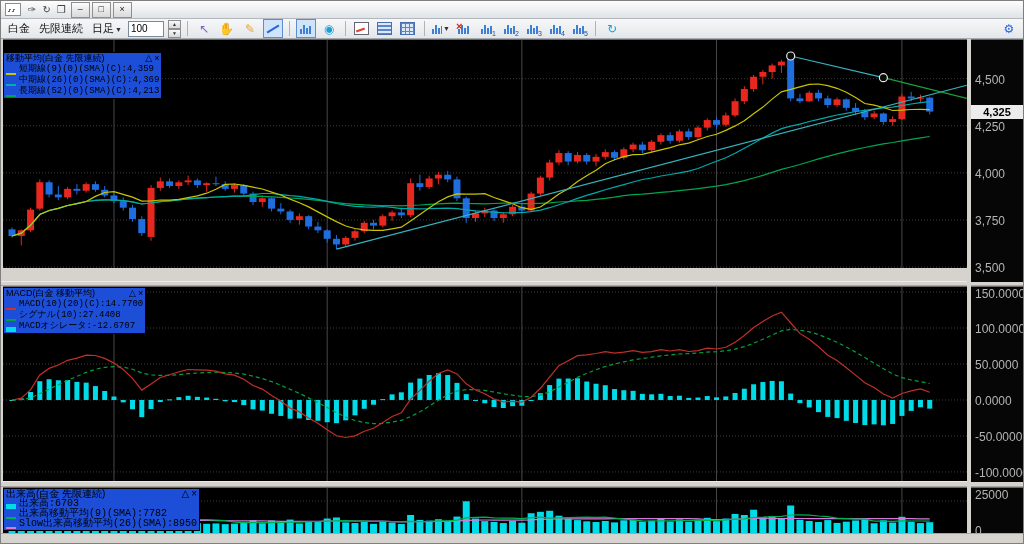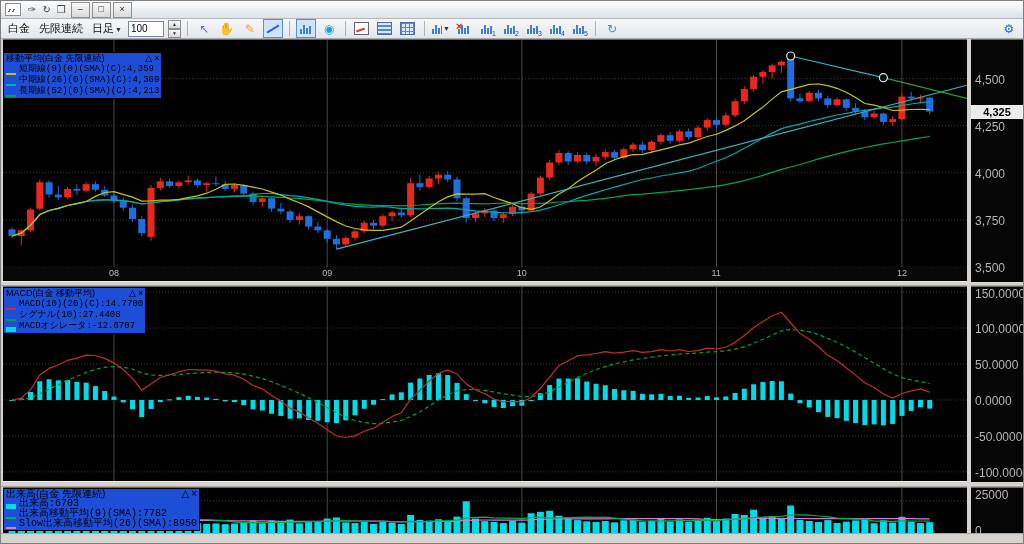--- a/index.html
+++ b/index.html
@@ -373,27 +373,20 @@
         <polyline points="9.0,196.0 18.3,193.1 27.5,185.3 36.8,174.5 46.1,170.5 55.3,168.3 64.6,165.5 73.9,163.7 83.2,161.5 92.4,160.4 101.7,159.9 111.0,160.0 120.2,160.6 129.5,161.9 138.8,164.0 148.0,163.0 157.3,161.7 166.6,160.8 175.9,159.9 185.1,158.9 194.4,158.2 203.7,157.6 212.9,157.0 222.2,156.6 231.5,156.2 240.8,156.1 250.0,156.3 259.3,156.4 268.6,156.8 277.8,157.3 287.1,158.0 296.4,158.6 305.6,159.4 314.9,160.3 324.2,161.4 333.4,162.6 342.7,163.6 352.0,164.3 361.3,164.8 370.5,165.3 379.8,165.6 389.1,165.7 398.3,165.9 407.6,165.4 416.9,165.0 426.1,164.4 435.4,163.8 444.7,163.3 454.0,163.2 463.2,163.5 472.5,163.7 481.8,163.8 491.0,163.5 500.3,163.2 509.6,163.1 518.8,163.7 528.1,163.6 537.4,163.3 546.7,162.8 555.9,162.0 565.2,161.6 574.5,160.9 583.7,160.3 593.0,159.4 602.3,158.4 611.5,157.2 620.8,155.6 630.1,154.7 639.4,154.1 648.6,153.3 657.9,152.4 667.2,151.6 676.4,150.6 685.7,149.7 695.0,148.6 704.3,147.3 713.5,146.1 722.8,144.6 732.1,142.7 741.3,140.6 750.6,138.0 759.9,135.4 769.1,132.4 778.4,129.4 787.7,127.0 796.9,124.5 806.2,121.7 815.5,118.9 824.8,116.3 834.0,113.8 843.3,111.6 852.6,109.4 861.8,107.5 871.1,105.6 880.4,103.8 889.6,102.5 898.9,100.8 908.2,99.3 917.5,97.8 926.7,96.5" fill="none" stroke="#00a550" stroke-width="1.2"></polyline>
         <polyline points="9.0,196.0 18.3,193.1 27.5,185.3 36.8,174.5 46.1,170.5 55.3,168.3 64.6,165.5 73.9,163.7 83.2,161.5 92.4,160.4 101.7,159.9 111.0,160.0 120.2,160.6 129.5,161.9 138.8,164.0 148.0,163.0 157.3,161.7 166.6,160.8 175.9,159.9 185.1,158.9 194.4,158.2 203.7,157.6 212.9,157.0 222.2,156.6 231.5,156.2 240.8,156.1 250.0,154.8 259.3,153.5 268.6,153.5 277.8,154.6 287.1,155.6 296.4,156.3 305.6,157.8 314.9,159.3 324.2,161.4 333.4,163.5 342.7,165.1 352.0,166.3 361.3,166.9 370.5,167.1 379.8,166.5 389.1,167.4 398.3,168.7 407.6,168.6 416.9,168.8 426.1,168.7 435.4,168.3 444.7,168.2 454.0,168.7 463.2,169.8 472.5,170.9 481.8,171.6 491.0,172.2 500.3,172.8 509.6,172.7 518.8,172.7 528.1,171.7 537.4,170.2 546.7,167.7 555.9,164.8 565.2,161.8 574.5,158.4 583.7,155.4 593.0,152.6 602.3,149.8 611.5,147.2 620.8,144.7 630.1,142.0 639.4,139.5 648.6,138.0 657.9,136.0 667.2,134.5 676.4,132.8 685.7,131.2 695.0,128.5 704.3,124.7 713.5,121.3 722.8,117.7 732.1,113.2 741.3,108.3 750.6,103.3 759.9,98.0 769.1,93.1 778.4,88.6 787.7,86.2 796.9,84.2 806.2,81.5 815.5,79.4 824.8,77.2 834.0,75.0 843.3,73.3 852.6,71.5 861.8,70.3 871.1,69.1 880.4,68.0 889.6,67.1 898.9,65.6 908.2,64.0 917.5,62.7 926.7,61.7" fill="none" stroke="#00a8a8" stroke-width="1.2"></polyline>
         <polyline points="9.0,196.0 18.3,193.1 27.5,185.3 36.8,174.5 46.1,170.5 55.3,168.3 64.6,165.5 73.9,163.7 83.2,161.5 92.4,156.4 101.7,152.5 111.0,151.6 120.2,154.4 129.5,157.1 138.8,161.1 148.0,161.0 157.3,160.0 166.6,160.2 175.9,159.3 185.1,157.7 194.4,155.9 203.7,153.2 212.9,149.3 222.2,144.4 231.5,144.0 240.8,145.4 250.0,147.2 259.3,149.0 268.6,152.1 277.8,155.0 287.1,159.1 296.4,162.7 305.6,166.9 314.9,171.9 324.2,176.9 333.4,181.6 342.7,186.0 352.0,188.5 361.3,189.8 370.5,190.4 379.8,190.4 389.1,188.8 398.3,187.2 407.6,181.0 416.9,174.6 426.1,168.0 435.4,161.7 444.7,156.9 454.0,153.9 463.2,154.1 472.5,154.2 481.8,153.7 491.0,157.5 500.3,160.6 509.6,163.7 518.8,167.7 528.1,169.3 537.4,167.0 546.7,160.8 555.9,154.1 565.2,148.7 574.5,141.6 583.7,135.8 593.0,130.2 602.3,123.7 611.5,119.8 620.8,116.6 630.1,114.6 639.4,114.3 648.6,112.1 657.9,109.9 667.2,107.6 676.4,104.8 685.7,103.1 695.0,99.8 704.3,96.5 713.5,94.3 722.8,90.4 732.1,85.9 741.3,80.8 750.6,73.7 759.9,67.1 769.1,59.1 778.4,51.8 787.7,49.4 796.9,46.8 806.2,44.3 815.5,44.0 824.8,45.7 834.0,48.3 843.3,52.2 852.6,57.4 861.8,63.5 871.1,65.2 880.4,67.5 889.6,70.5 898.9,70.2 908.2,69.5 917.5,69.3 926.7,69.7" fill="none" stroke="#c9c400" stroke-width="1.2"></polyline>
         <line x1="333.45" y1="209.15702479338842" x2="963.81" y2="45.22314049586777" stroke="#35b2be" stroke-width="1.2"></line>
         <line x1="880.38" y1="37.68595041322314" x2="963.81" y2="58.413223140495866" stroke="#18a038" stroke-width="1.2"></line>
         <line x1="787.68" y1="16.016528925619834" x2="880.38" y2="37.68595041322314" stroke="#35b2be" stroke-width="1.2"></line>
         <circle cx="787.68" cy="16.016528925619834" r="4" fill="#0a0a0a" stroke="#e8e8e8" stroke-width="1.2"></circle>
         <circle cx="880.38" cy="37.68595041322314" r="4" fill="#0a0a0a" stroke="#e8e8e8" stroke-width="1.2"></circle>
       </svg>
   </div>
-  <div id="x-strip">
-      <div class="mlabel" style="left: 105.97px;">08</div>
-      <div class="mlabel" style="left: 319.18px;">09</div>
-      <div class="mlabel" style="left: 513.85px;">10</div>
-      <div class="mlabel" style="left: 708.52px;">11</div>
-      <div class="mlabel" style="left: 893.92px;">12</div>
-    </div>
   <div class="splitter" id="split1"></div>
   <div class="panel" id="macd-panel">
     <svg id="macd-svg" width="964" height="195">
         <line x1="0" x2="964" y1="5.03690036900369" y2="5.03690036900369" stroke="#3c3c3c" stroke-dasharray="1 2"></line>
         <line x1="0" x2="964" y1="41.01476014760148" y2="41.01476014760148" stroke="#3c3c3c" stroke-dasharray="1 2"></line>
         <line x1="0" x2="964" y1="76.99261992619927" y2="76.99261992619927" stroke="#3c3c3c" stroke-dasharray="1 2"></line>
         <line x1="0" x2="964" y1="112.97047970479704" y2="112.97047970479704" stroke="#3c3c3c" stroke-dasharray="1 2"></line>
         <line x1="0" x2="964" y1="148.94833948339485" y2="148.94833948339485" stroke="#3c3c3c" stroke-dasharray="1 2"></line>
         <line x1="0" x2="964" y1="184.92619926199262" y2="184.92619926199262" stroke="#3c3c3c" stroke-dasharray="1 2"></line>
         <line x1="110.97" x2="110.97" y1="0" y2="195" stroke="#484848"></line>

